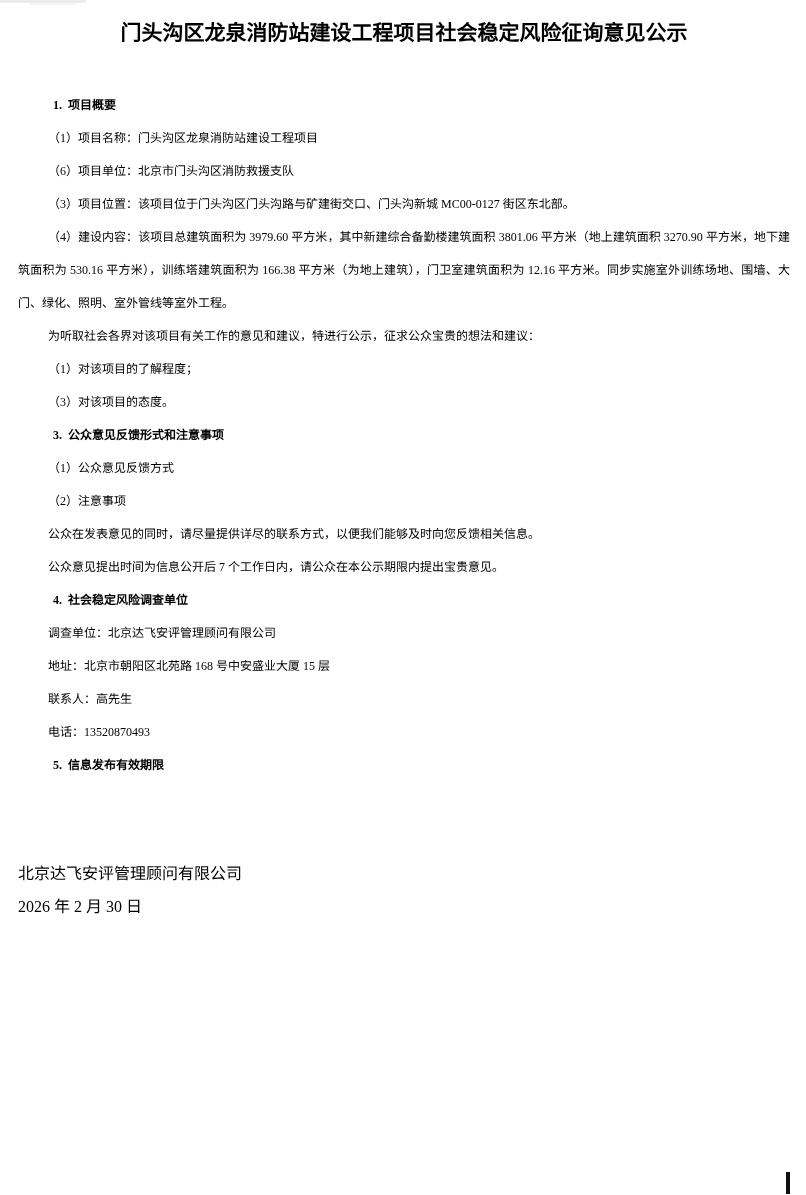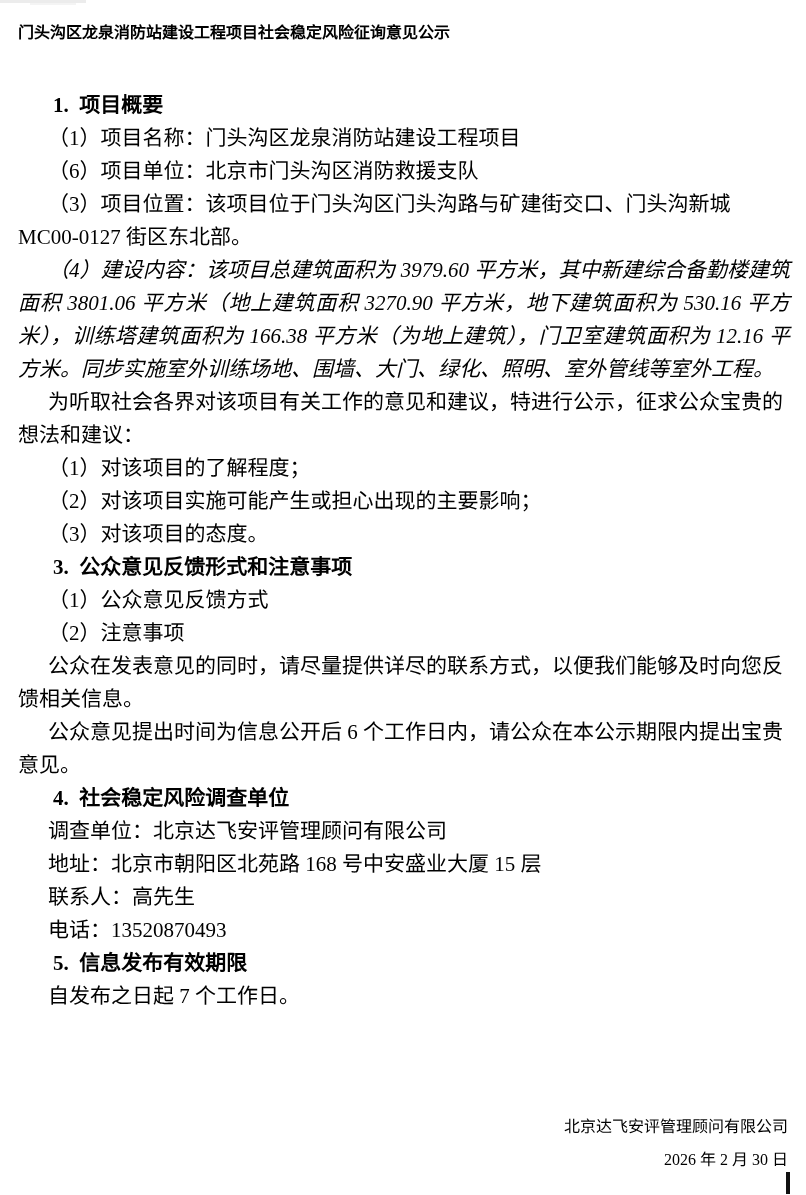--- a/index.html
+++ b/index.html
@@ -12,44 +12,43 @@
     background: #ffffff;
     color: #000000;
     font-family: "Liberation Serif", "DejaVu Serif", serif;
     position: relative;
     overflow: hidden;
   }
   .page {
     padding: 18px 16px 0 18px;
   }
   .doc-title {
-    font-size: 16px;
+    font-size: 21px;
     font-weight: 700;
+    text-align: center;
     line-height: 30px;
     margin: 0 0 41px 0;
     white-space: pre-wrap;
   }
   .line {
-    font-size: 21px;
+    font-size: 12px;
     line-height: 33px;
     margin: 0;
     text-indent: 30px;
     white-space: pre-wrap;
   }
   .heading {
     font-weight: 700;
     text-indent: 35px;
   }
   .justify {
     text-align: justify;
-    font-style: italic;
   }
   .signature {
-    margin-top: 97px;
-    text-align: right;
+    margin-top: 75px;
     font-size: 16px;
     line-height: 33px;
     padding-right: 2px;
   }
   .signature p { margin: 0; white-space: pre-wrap; }
   .wavy {
     text-decoration: underline;
     text-decoration-style: wavy;
     text-decoration-color: #cc0000;
     text-decoration-thickness: 1px;
@@ -85,37 +84,35 @@
   <h1 class="doc-title">门头沟区龙泉消防站建设工程项目社会稳定风险征询意见公示</h1>
 
   <p class="line heading">1.  项目概要</p>
   <p class="line">（1）项目名称：门头沟区龙泉消防站建设工程项目</p>
   <p class="line">（6）项目单位：北京市门头沟区消防救援支队</p>
   <p class="line">（3）项目位置：该项目位于门头沟区门头沟路与矿建街交口、门头沟新城 MC00-0127 街区东北部。</p>
   <p class="line justify">（4）建设内容：该项目总建筑面积为 3979.60 平方米，其中新建综合备勤楼建筑面积 3801.06 平方米（地上建筑面积 3270.90 平方米，地下建筑面积为 530.16 平方米），训练塔建筑面积为 166.38 平方米（为地上建筑），门卫室建筑面积为 12.16 平方米。同步实施室外训练场地、围墙、大门、绿化、照明、室外管线等室外工程。</p>
 
   <p class="line">为听取社会各界对该项目有关工作的意见和建议，特进行公示，征求公众宝贵的想法和建议：</p>
   <p class="line">（1）对该项目的了解程度；</p>
-  <p class="line">（2）对该项目实施可能产生或担心出现的主要影响；</p>
   <p class="line">（3）对该项目的态度。</p>
 
   <p class="line heading">3.  公众意见反馈形式和注意事项</p>
   <p class="line">（1）公众意见反馈方式</p>
   <p class="line">（2）注意事项</p>
   <p class="line">公众在发表意见的同时，请尽量提供详尽的联系方式，以便我们能够及时向您反馈相关信息。</p>
-  <p class="line">公众意见提出时间为信息公开后 6 个工作日内，请公众在本公示期限内提出宝贵意见。</p>
+  <p class="line">公众意见提出时间为信息公开后 7 个工作日内，请公众在本公示期限内提出宝贵意见。</p>
 
   <p class="line heading">4.  社会稳定风险调查单位</p>
   <p class="line">调查单位：北京达飞安评管理顾问有限公司</p>
   <p class="line">地址：北京市朝阳区北苑路 168 号中安盛业大厦 15 层</p>
   <p class="line">联系人：高先生</p>
   <p class="line">电话：13520870493</p>
 
   <p class="line heading">5.  信息发布有效期限</p>
-  <p class="line">自发布之日起 7 个工作日。</p>
 
   <div class="signature">
     <p>北京达飞安评管理顾问有限公司</p>
     <p>2026 年 2 月 30 日</p>
   </div>
 
 </div>
 
 <div class="text-cursor"></div>
 

